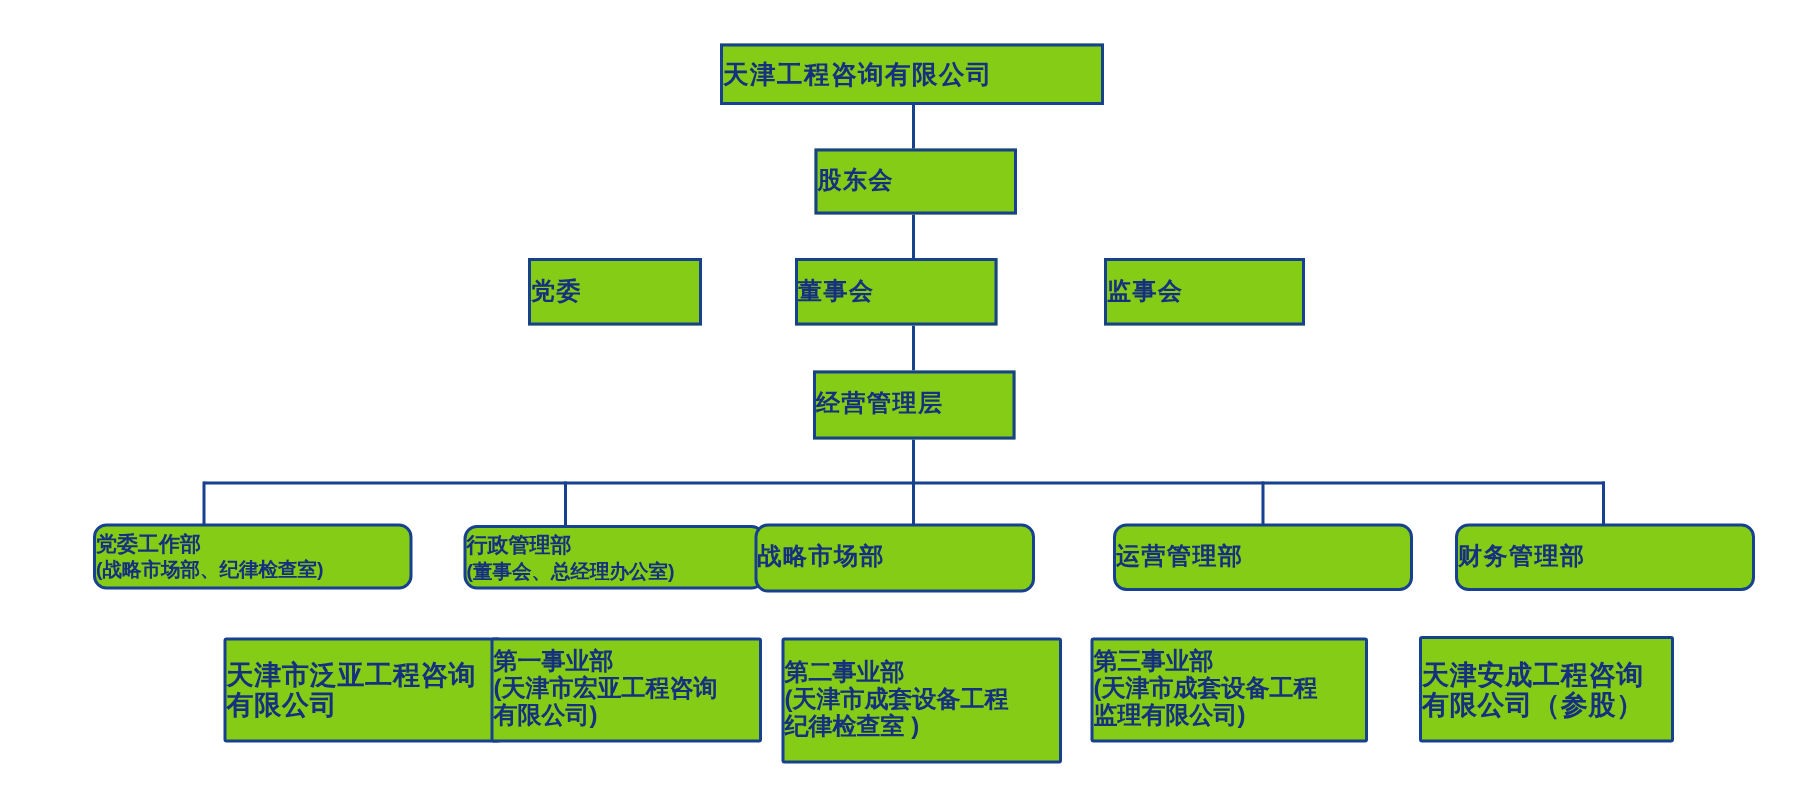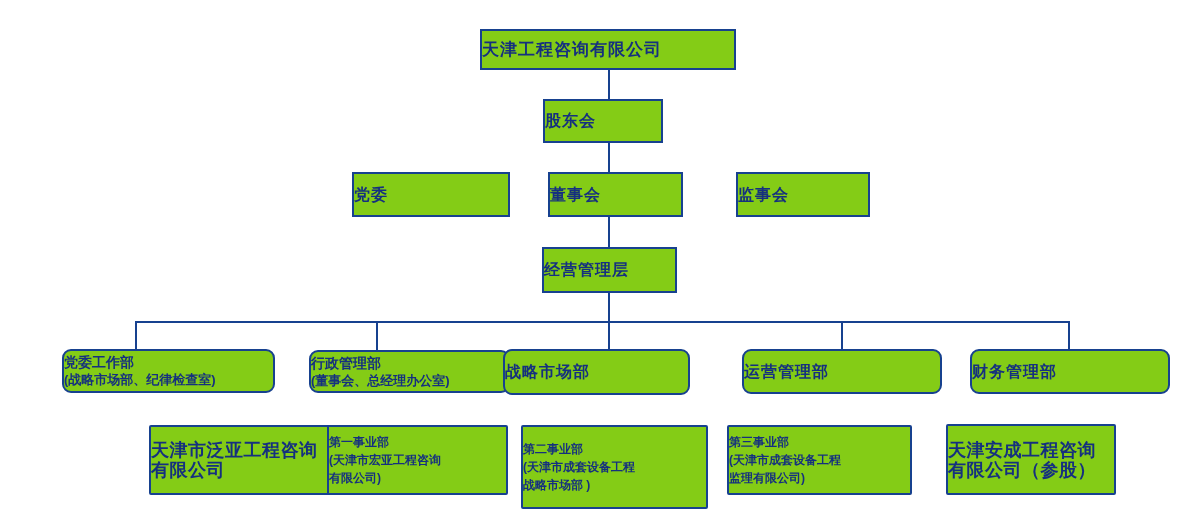--- a/index.html
+++ b/index.html
@@ -31,49 +31,49 @@
   }
   .node.rounded{border-radius:9px;}
   .node.sub{border-radius:2px;}
   .vline,.hline{position:absolute;background:var(--line);}
   .vline{width:2px;}
   .hline{height:2px;}
   .fs16{font-size:16px;letter-spacing:1px;}
   .dept2{font-size:13px;letter-spacing:0;line-height:17px;margin-left:32px;}
   .dept2 .l1{font-size:14px;}
   .sub2{font-size:18px;line-height:20px;letter-spacing:0.5px;margin-left:24px;}
-  .sub3{font-size:12px;line-height:18px;letter-spacing:0;}
+  .sub3{font-size:16px;line-height:18px;letter-spacing:0;}
 </style>
 </head>
 <body>
 
 <div class="stage">
 
   <div class="vline" style="left:608px;top:70px;height:30px"></div>
   <div class="vline" style="left:608px;top:143px;height:29px"></div>
   <div class="vline" style="left:608px;top:217px;height:30px"></div>
   <div class="vline" style="left:608px;top:293px;height:57px"></div>
   <div class="hline" style="left:136px;top:321px;width:934px"></div>
   <div class="vline" style="left:135px;top:321px;height:29px"></div>
   <div class="vline" style="left:376px;top:321px;height:29px"></div>
   <div class="vline" style="left:841px;top:321px;height:29px"></div>
   <div class="vline" style="left:1068px;top:321px;height:29px"></div>
 
   <div class="node fs16" style="left:480px;top:29px;width:256px;height:41px;font-size:17px">
     <span>天津工程咨询有限公司</span>
   </div>
 
-  <div class="node fs16" style="left:543px;top:99px;width:120px;height:44px">
+  <div class="node fs16" style="left:543px;top:99px;width:135px;height:44px">
     <span>股东会</span>
   </div>
 
-  <div class="node fs16" style="left:352px;top:172px;width:158px;height:45px">
+  <div class="node fs16" style="left:352px;top:172px;width:116px;height:45px">
     <span>党委</span>
   </div>
-  <div class="node fs16" style="left:548px;top:172px;width:135px;height:45px">
+  <div class="node fs16" style="left:530px;top:172px;width:135px;height:45px">
     <span>董事会</span>
   </div>
   <div class="node fs16" style="left:736px;top:172px;width:134px;height:45px">
     <span>监事会</span>
   </div>
 
   <div class="node fs16" style="left:542px;top:247px;width:135px;height:46px">
     <span>经营管理层</span>
   </div>
 
@@ -100,21 +100,21 @@
     <span>有限公司</span>
   </div>
   <div class="node sub sub3" style="left:327px;top:425px;width:181px;height:70px">
     <span>第一事业部</span>
     <span>(天津市宏亚工程咨询</span>
     <span>有限公司)</span>
   </div>
   <div class="node sub sub3" style="left:521px;top:425px;width:187px;height:84px">
     <span>第二事业部</span>
     <span>(天津市成套设备工程</span>
-    <span>战略市场部 )</span>
+    <span>纪律检查室 )</span>
   </div>
   <div class="node sub sub3" style="left:727px;top:425px;width:185px;height:70px">
     <span>第三事业部</span>
     <span>(天津市成套设备工程</span>
     <span>监理有限公司)</span>
   </div>
   <div class="node sub sub2" style="left:922px;top:424px;width:170px;height:71px">
     <span>天津安成工程咨询</span>
     <span>有限公司（参股）</span>
   </div>

